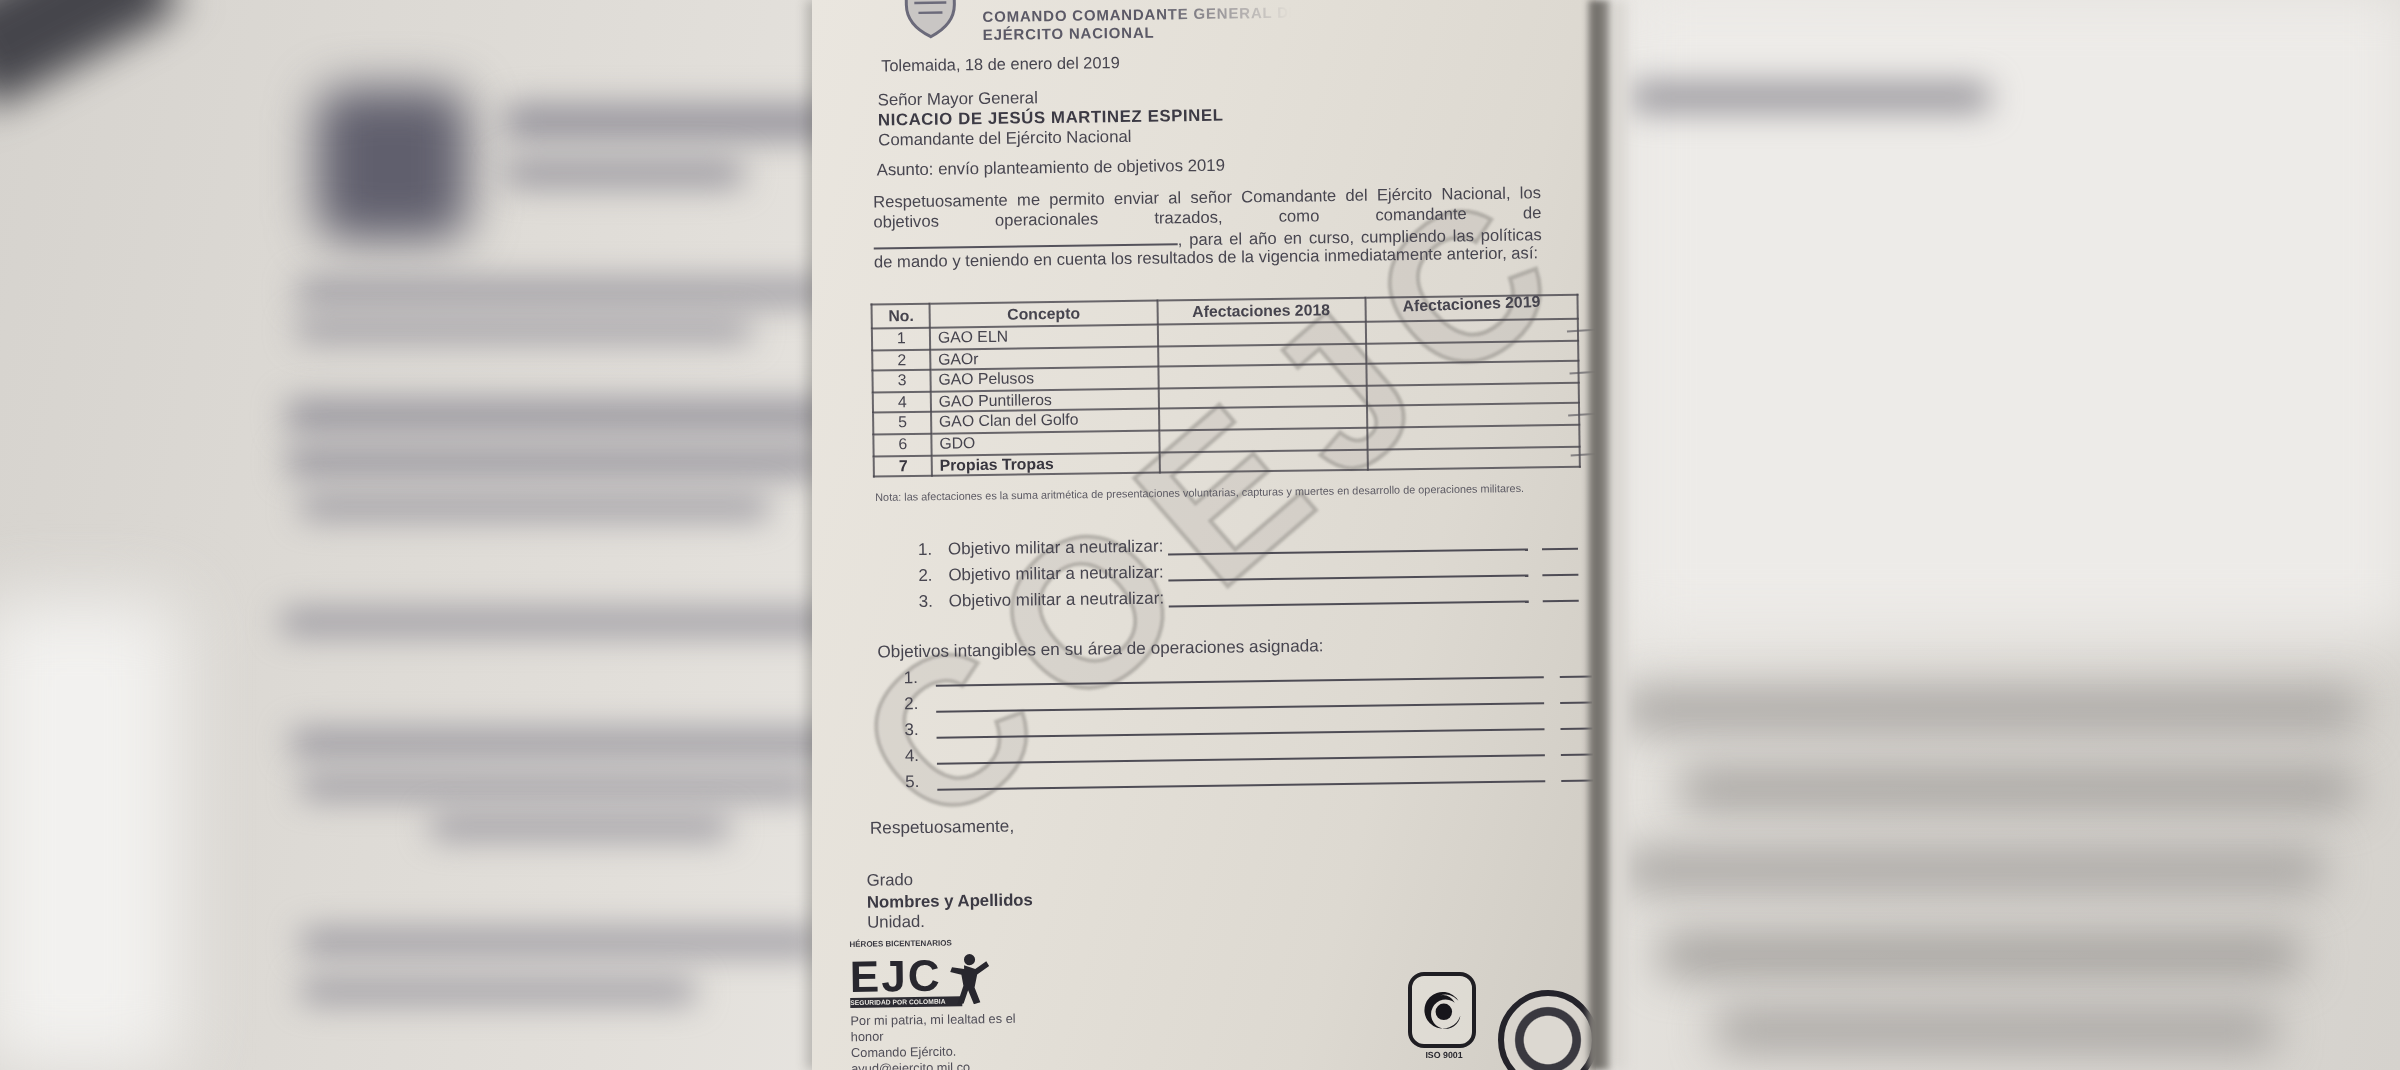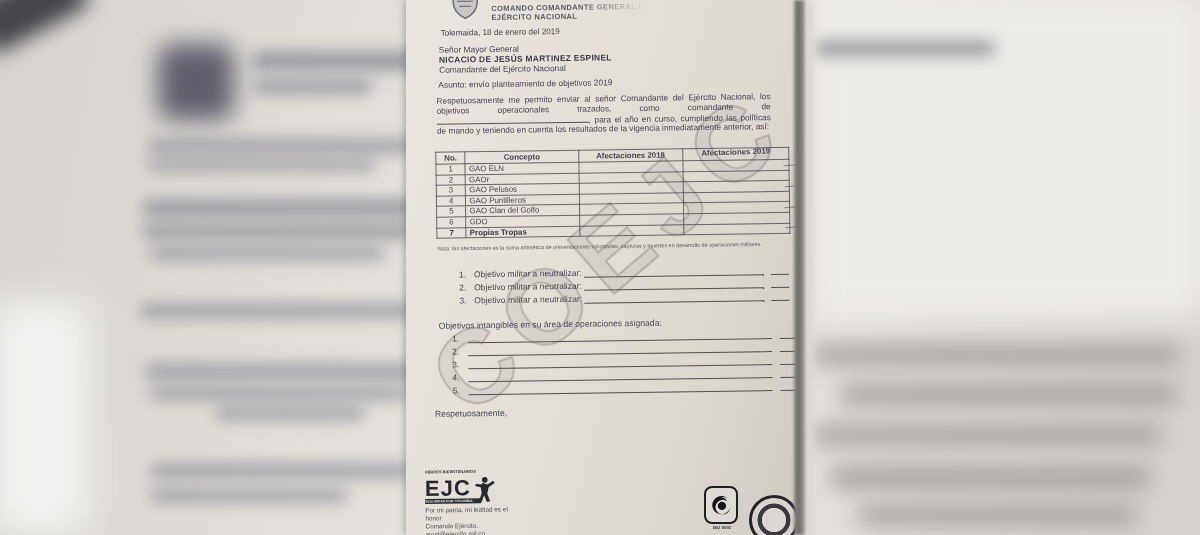--- a/index.html
+++ b/index.html
@@ -272,20 +272,25 @@
         <span class="fill-line"></span>
         <span class="tail"></span>
       </div>
       <div class="intang-row" style="top:382px;">
         <span class="num">5.</span>
         <span class="fill-line"></span>
         <span class="tail"></span>
       </div>
 
       <div id="closing-line" class="abs">Respetuosamente,</div>
+      <div id="signature" class="abs">
+        <div>Grado</div>
+        <div class="sig-bold">Nombres y Apellidos</div>
+        <div>Unidad.</div>
+      </div>
 
       <div id="ejc-block" class="abs">
         <div id="ejc-tiny-top">HÉROES BICENTENARIOS</div>
         <div id="ejc-row">
           <span id="ejc-word">EJC</span>
           <svg width="24" height="26" viewBox="0 0 24 28" style="margin-left:1px;">
             <g fill="#28272e">
               <circle cx="13" cy="4" r="3"></circle>
               <path d="M10 7 L16 9 L22 5 L23.5 7.5 L17 12 L15.5 19 L18.5 27 L15 28 L12 20.5 L9.5 27.5 L6 28 L9.5 18 L8.5 12 L2.5 10.5 L3.5 8 L10 9 Z"></path>
             </g>

